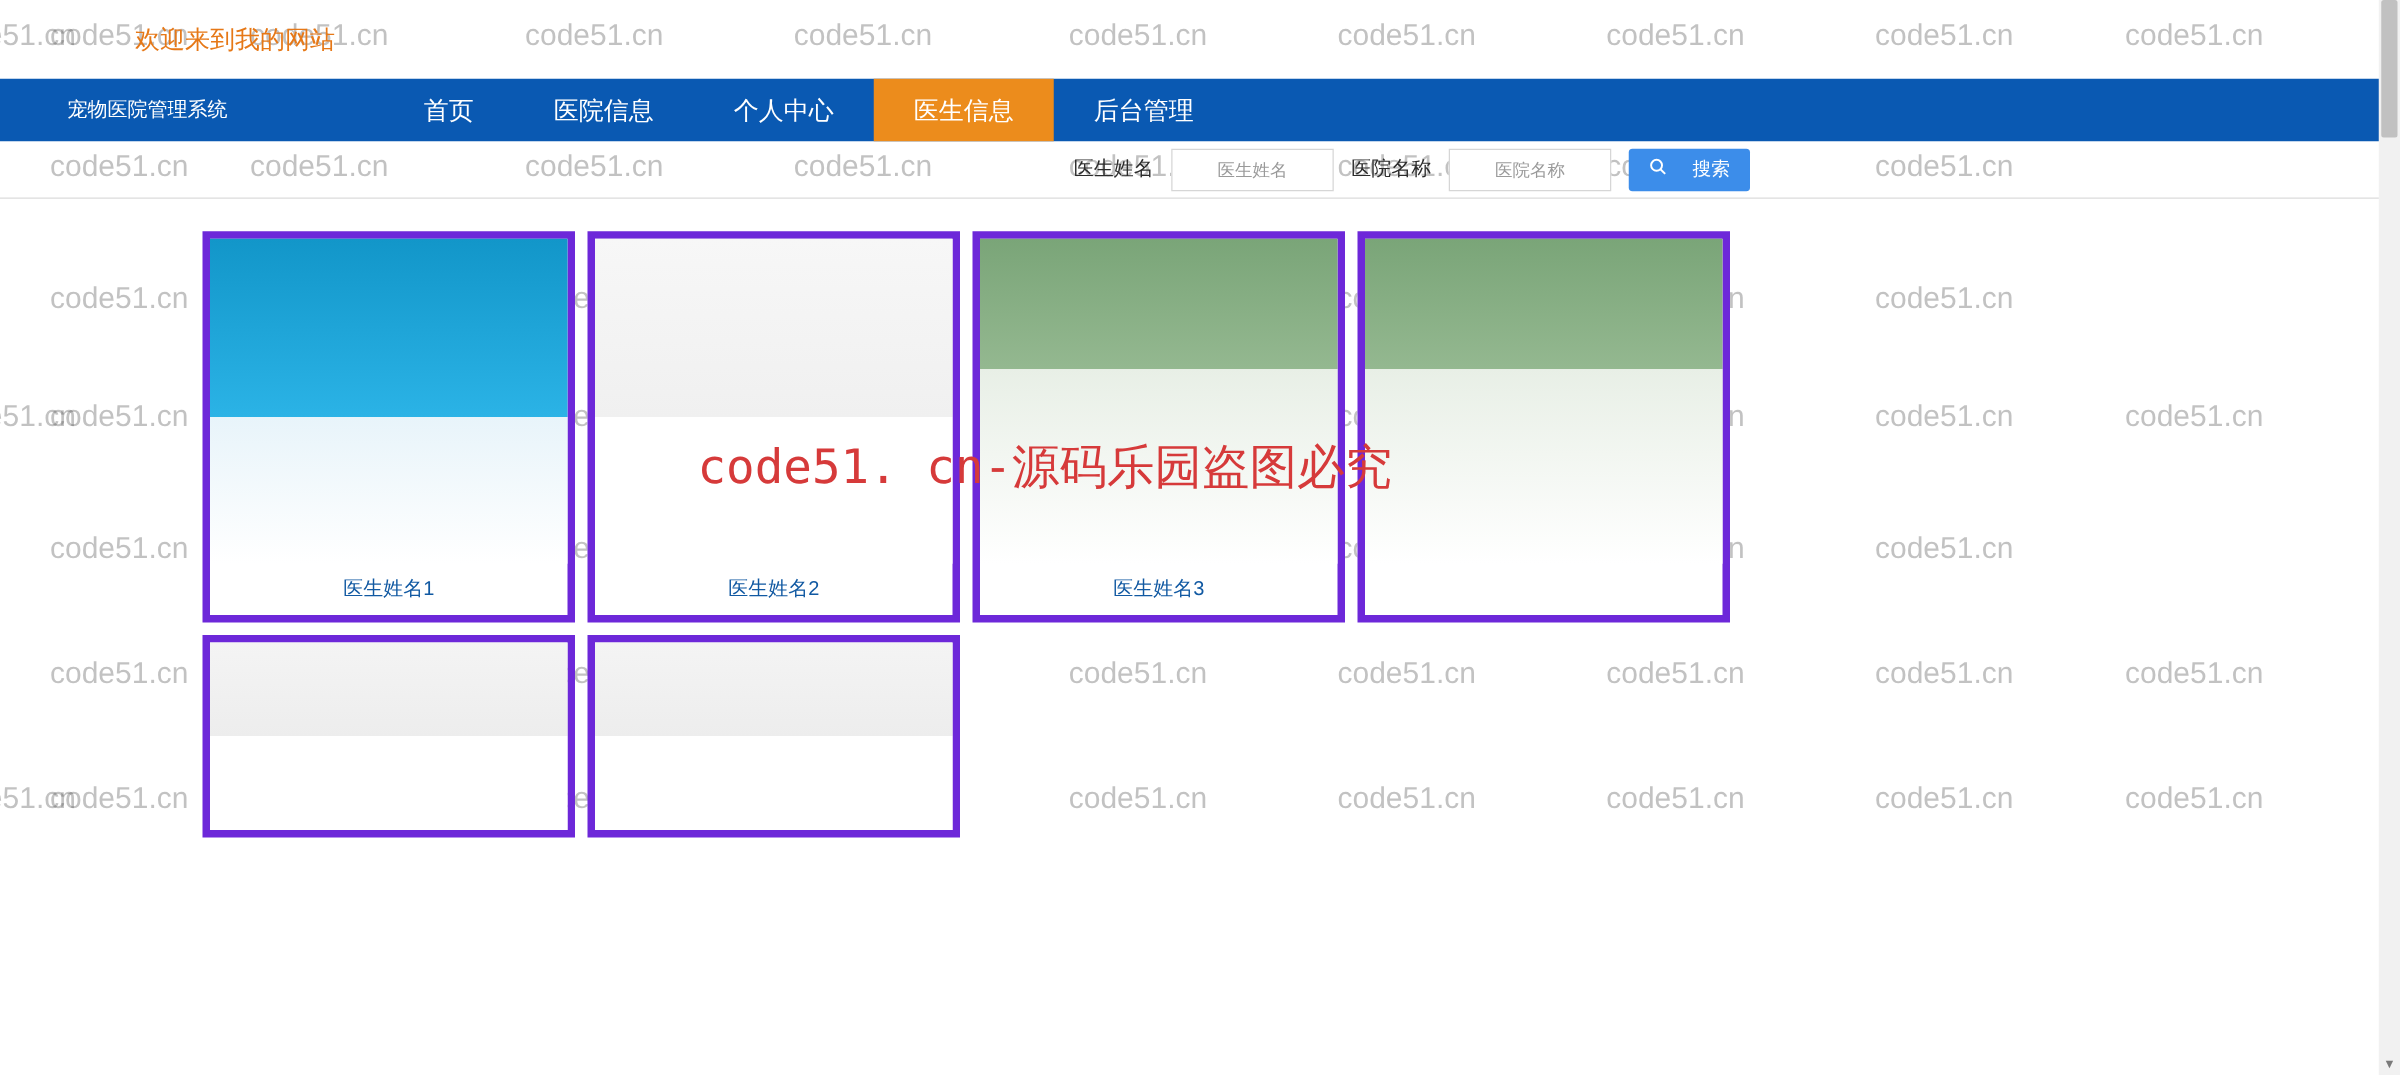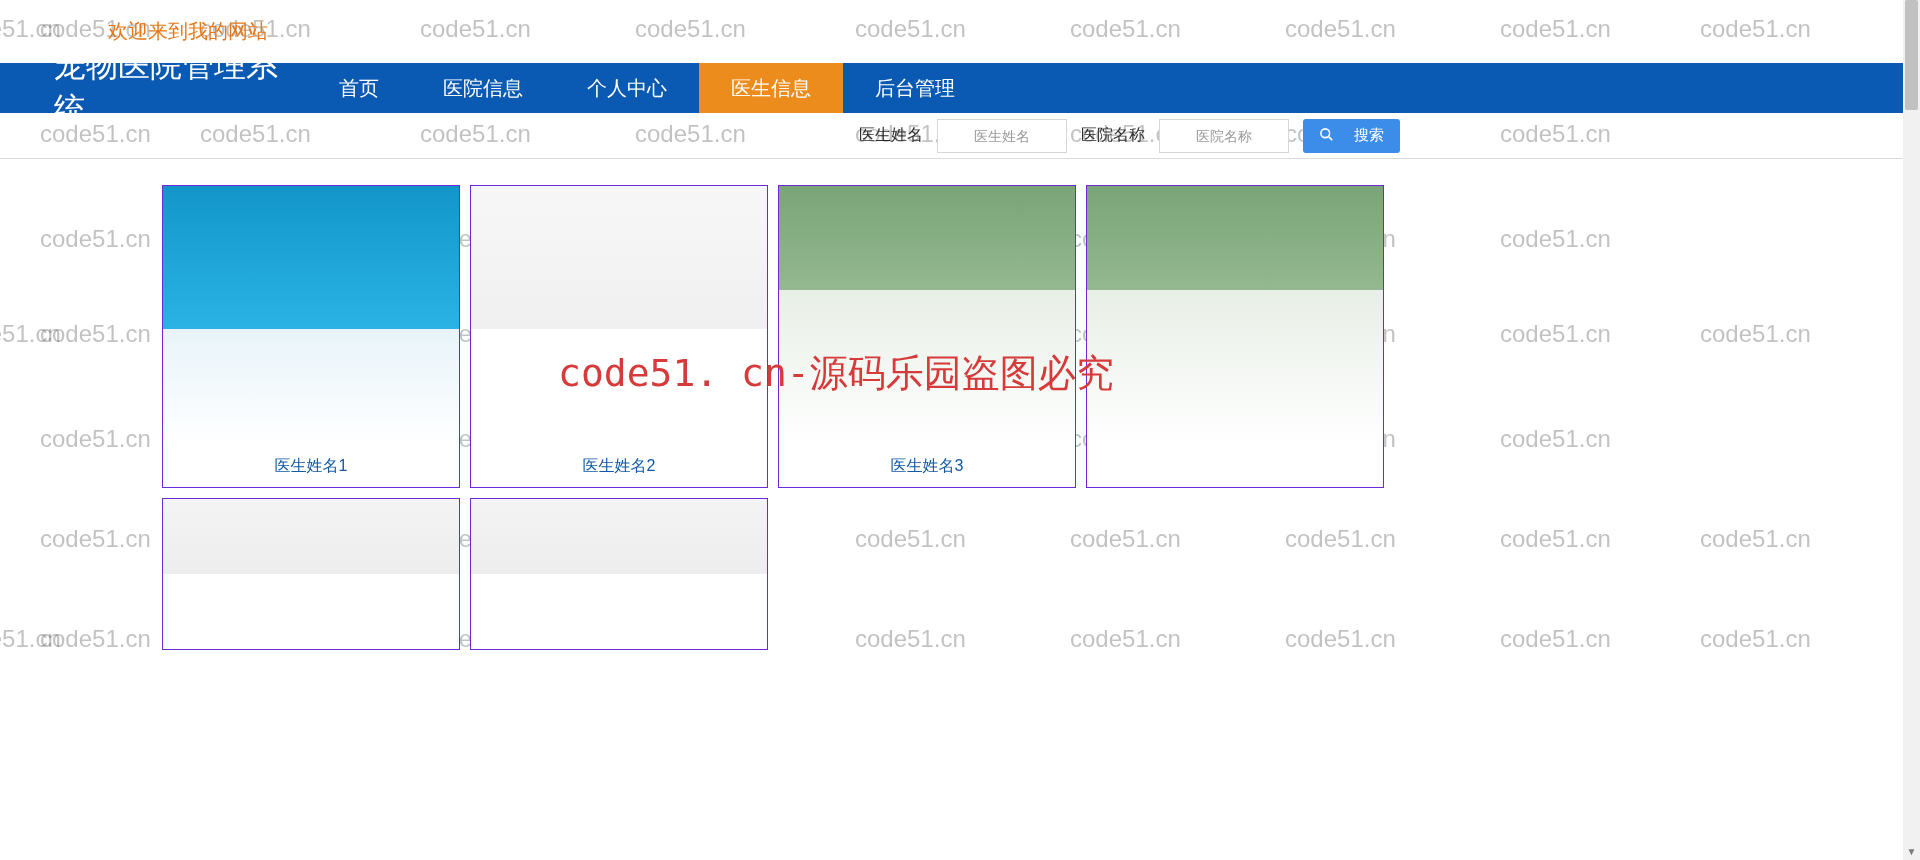--- a/index.html
+++ b/index.html
@@ -54,21 +54,21 @@
       height: 50px;
       display: flex;
       align-items: stretch;
       color: #ffffff;
     }
     .site-title {
       width: 307px;
       display: flex;
       align-items: center;
       padding-left: 54px;
-      font-size: 32px;
+      font-size: 16px;
       font-weight: 400;
     }
     .nav-items {
       display: flex;
       align-items: stretch;
       text-align: center;
     }
     .nav-item {
       display: flex;
       align-items: center;
@@ -126,21 +126,21 @@
       padding: 26px 0 0 162px;
     }
     .card-grid {
       display: flex;
       flex-wrap: wrap;
       gap: 10px;
       width: 1240px;
     }
     .doctor-card {
       width: 298px;
-      border: 1px solid #6d28d9;
+      border: 6px solid #6d28d9;
       background: #ffffff;
       cursor: pointer;
     }
     .doctor-photo {
       width: 100%;
       height: 260px;
       background: #ccc;
       display: block;
     }
     .doctor-name {

